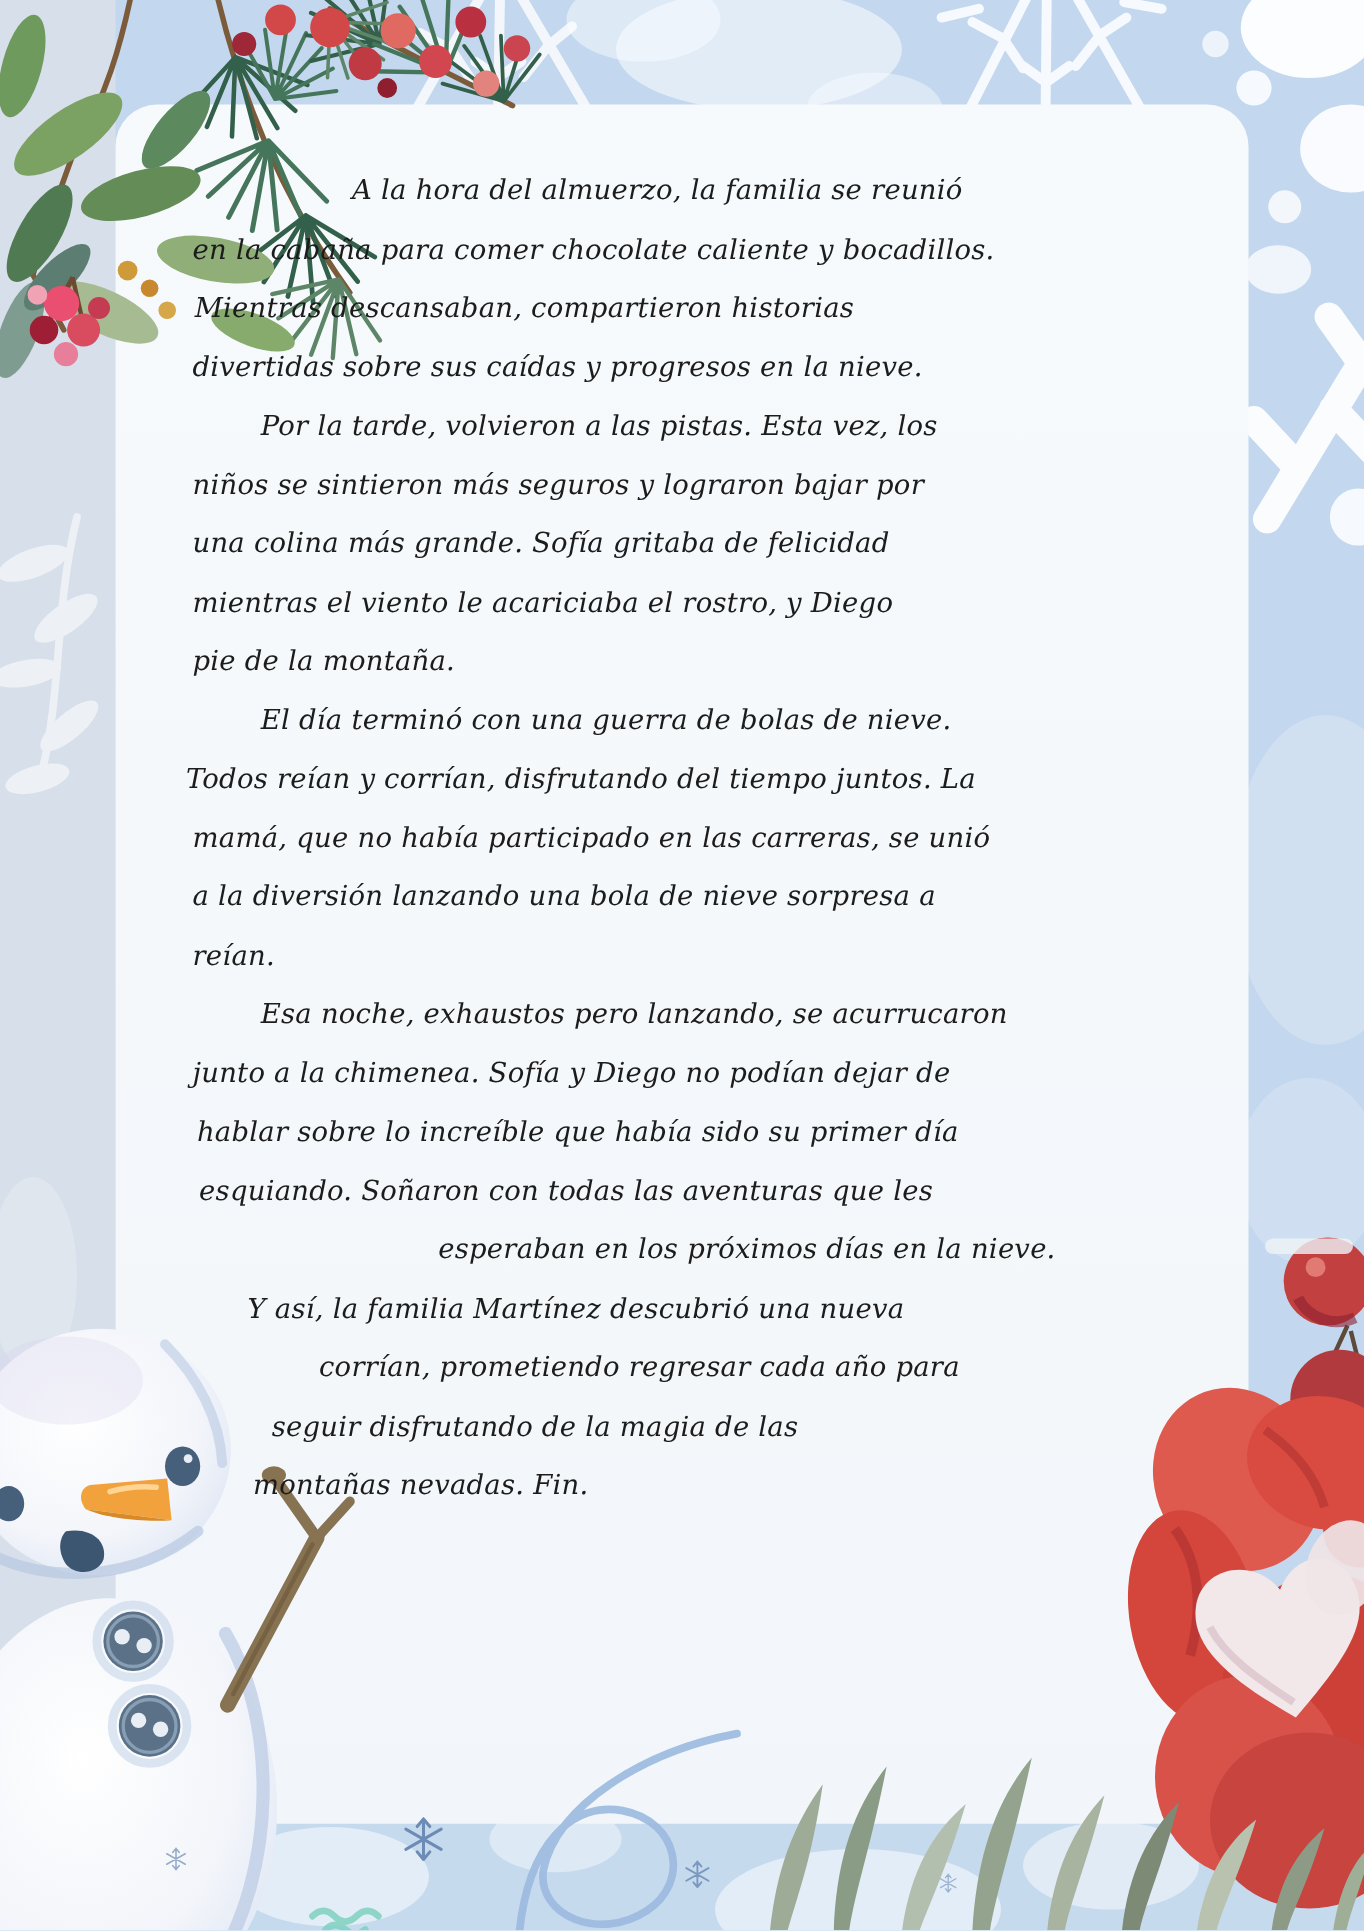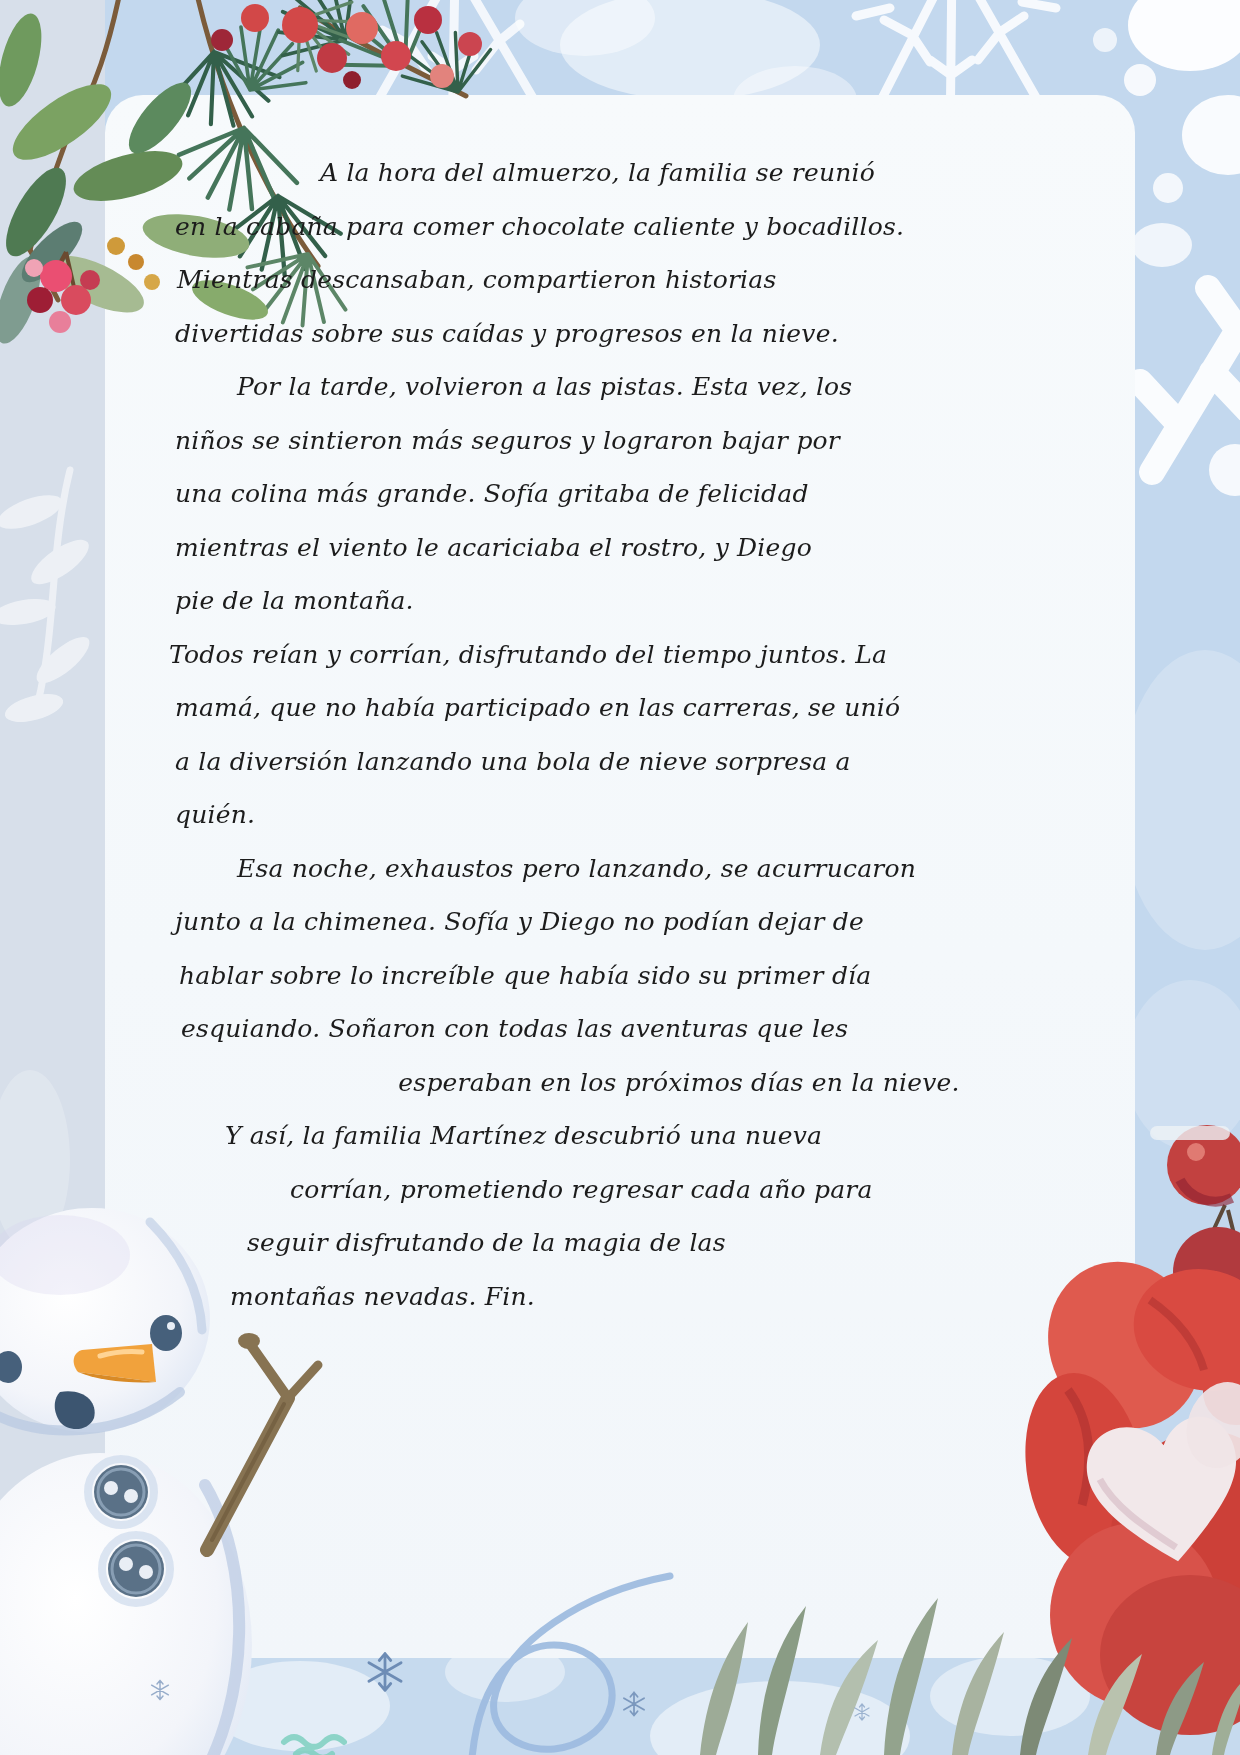--- a/index.html
+++ b/index.html
@@ -302,24 +302,25 @@
   <div class="story-text" id="story-lines">
       <div class="line" style="padding-left: 215px;">A la hora del almuerzo, la familia se reunió</div>
       <div class="line" style="padding-left: 70px;">en la cabaña para comer chocolate caliente y bocadillos.</div>
       <div class="line" style="padding-left: 72px;">Mientras descansaban, compartieron historias</div>
       <div class="line" style="padding-left: 70px;">divertidas sobre sus caídas y progresos en la nieve.</div>
       <div class="line" style="padding-left: 132px;">Por la tarde, volvieron a las pistas. Esta vez, los</div>
       <div class="line" style="padding-left: 70px;">niños se sintieron más seguros y lograron bajar por</div>
       <div class="line" style="padding-left: 70px;">una colina más grande. Sofía gritaba de felicidad</div>
       <div class="line" style="padding-left: 70px;">mientras el viento le acariciaba el rostro, y Diego</div>
       <div class="line" style="padding-left: 70px;">pie de la montaña.</div>
+      <div class="line" style="padding-left: 132px;">El día terminó con una guerra de bolas de nieve.</div>
       <div class="line" style="padding-left: 64px;">Todos reían y corrían, disfrutando del tiempo juntos. La</div>
       <div class="line" style="padding-left: 70px;">mamá, que no había participado en las carreras, se unió</div>
       <div class="line" style="padding-left: 70px;">a la diversión lanzando una bola de nieve sorpresa a</div>
-      <div class="line" style="padding-left: 70px;">quién.</div>
+      <div class="line" style="padding-left: 70px;">reían.</div>
       <div class="line" style="padding-left: 132px;">Esa noche, exhaustos pero lanzando, se acurrucaron</div>
       <div class="line" style="padding-left: 70px;">junto a la chimenea. Sofía y Diego no podían dejar de</div>
       <div class="line" style="padding-left: 74px;">hablar sobre lo increíble que había sido su primer día</div>
       <div class="line" style="padding-left: 76px;">esquiando. Soñaron con todas las aventuras que les</div>
       <div class="line" style="padding-left: 118px; text-align: center;">esperaban en los próximos días en la nieve.</div>
       <div class="line" style="padding-left: 120px;">Y así, la familia Martínez descubrió una nueva</div>
       <div class="line" style="padding-left: 185px;">corrían, prometiendo regresar cada año para</div>
       <div class="line" style="padding-left: 142px;">seguir disfrutando de la magia de las</div>
       <div class="line" style="padding-left: 125px;">montañas nevadas. Fin.</div>
     </div>

